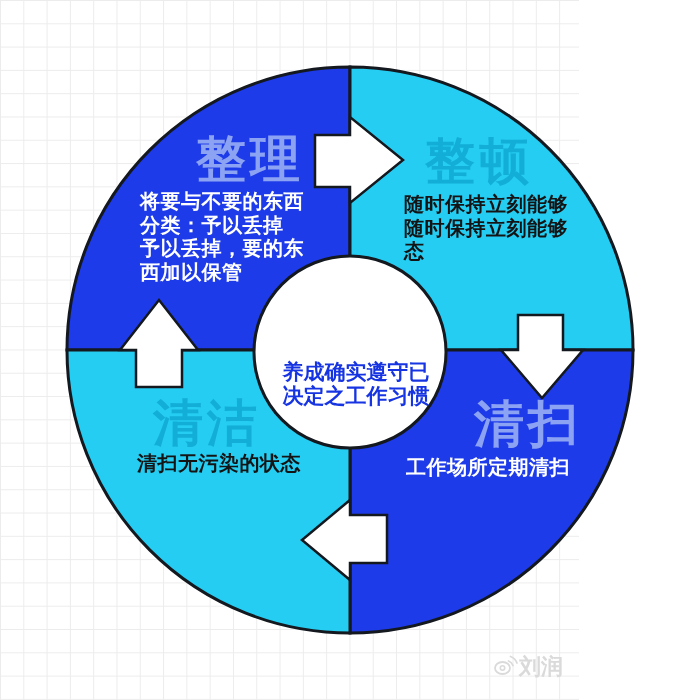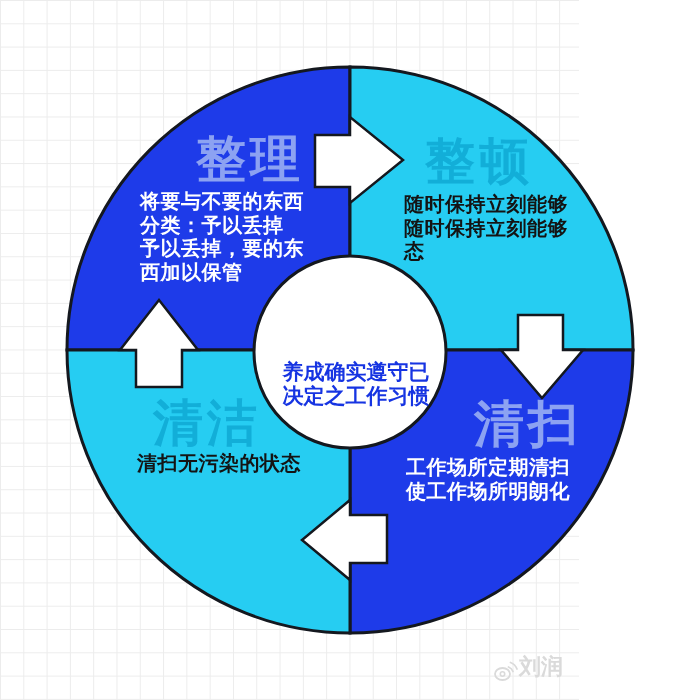--- a/index.html
+++ b/index.html
@@ -33,21 +33,21 @@
   .center-title{
     font-weight:900;font-size:46px;letter-spacing:6px;color:#1634e2;
     transform:translate(-50%,-50%);
   }
   .center-sub{
     font-weight:800;font-size:21px;line-height:24px;color:#1634e2;
     text-align:center;transform:translateX(-50%);
   }
   .watermark{
     position:absolute;right:16px;bottom:18px;
-    display:flex;align-items:flex-end;
+    display:flex;align-items:flex-start;
     color:#dadada;font-weight:700;font-size:22px;
   }
 </style>
 </head>
 <body>
 
 <div class="canvas">
 
   <svg class="shapes" width="700" height="700" viewBox="0 0 700 700">
 
@@ -77,21 +77,20 @@
   </div>
 
   <div class="txt q-body dark" style="left:404px;top:193px;">
     <div>随时保持立刻能够</div>
     <div>随时保持立刻能够</div>
     <div>态</div>
   </div>
 
   <div class="txt q-body light" style="left:406px;top:456px;">
     <div>工作场所定期清扫</div>
-    <div>使工作场所明朗化</div>
   </div>
 
   <div class="txt q-body dark" style="left:137px;top:452px;">
     <div>清扫无污染的状态</div>
   </div>
 
   <div class="txt center-sub" style="left:356px;top:360px;">
     <div>养成确实遵守已</div>
     <div>决定之工作习惯</div>
   </div>

